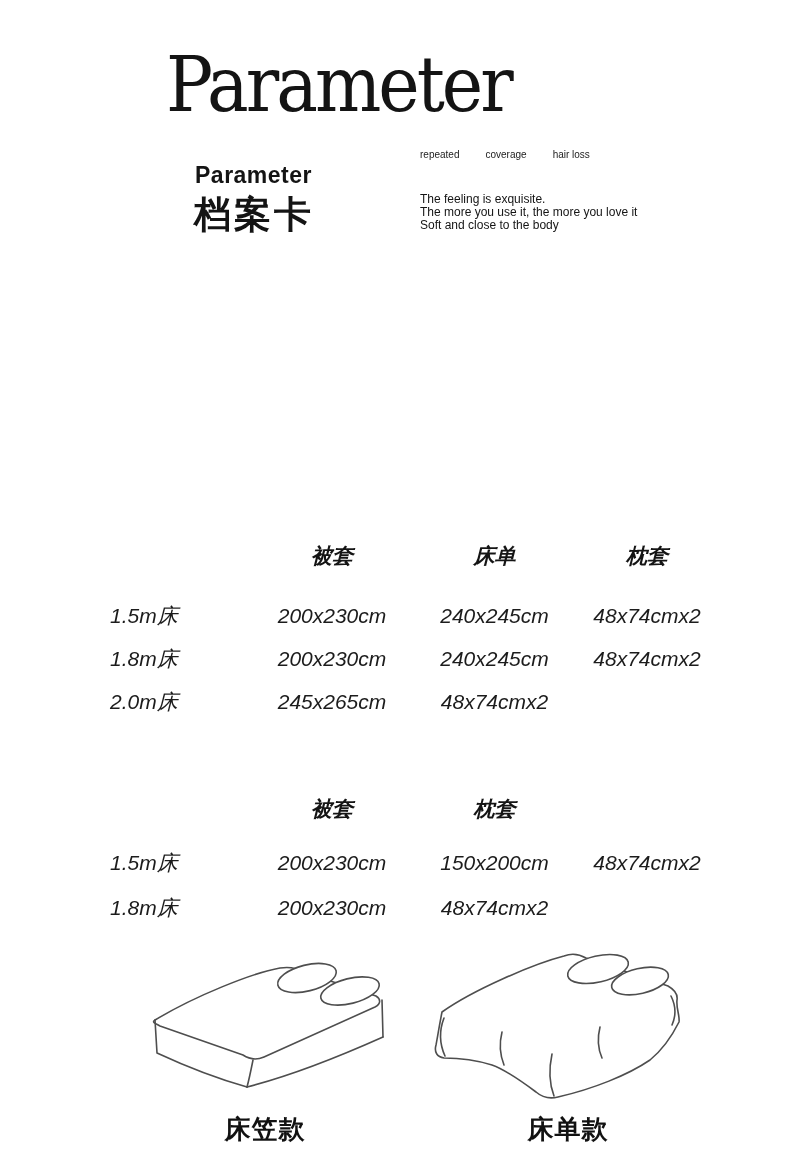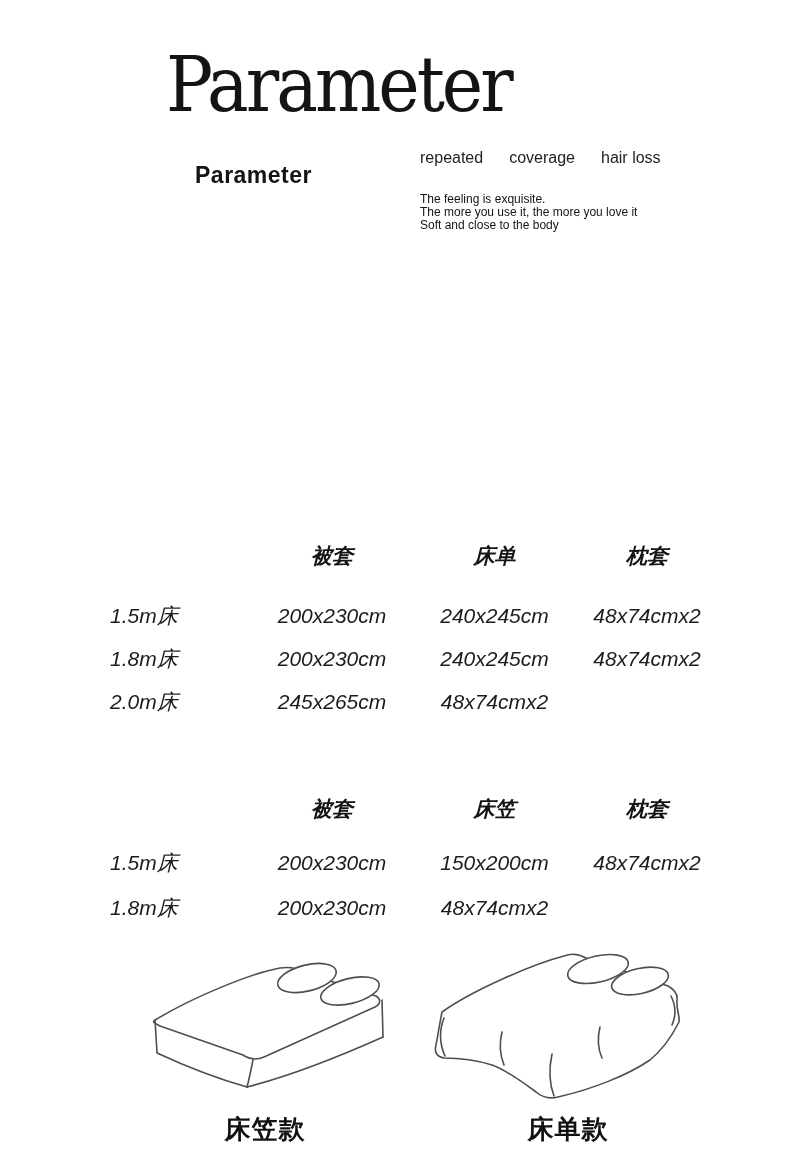--- a/index.html
+++ b/index.html
@@ -9,21 +9,21 @@
     font-family:"Liberation Sans","DejaVu Sans",sans-serif; color:#1a1a1a; overflow:hidden;
   }
   .title {
     position:absolute; left:166px; top:46px;
     font-family:"DejaVu Serif",serif; font-size:70px; font-weight:400;
     letter-spacing:-3px; color:#141414; line-height:1;
     transform:scaleY(1.10); transform-origin:top left;
   }
   .keywords {
     position:absolute; left:420px; top:149px; display:flex; gap:26px;
-    font-size:16px; color:#222222;
+    font-size:10px; color:#222222;
   }
   .cohesive {
     position:absolute; left:195px; top:162px;
     font-size:23px; font-weight:600; letter-spacing:0.5px; color:#141414;
   }
   .card-cn {
     position:absolute; left:194px; top:190px;
     font-size:37px; font-weight:700; letter-spacing:3px; color:#141414;
   }
   .tagline {
@@ -71,20 +71,21 @@
 
   <div class="title">Parameter</div>
 
   <div class="keywords">
     <span>repeated</span>
     <span>coverage</span>
     <span>hair loss</span>
   </div>
 
   <div class="cohesive">Parameter</div>
+  <div class="card-cn">档案卡</div>
 
   <div class="tagline">
     <div>The feeling is exquisite.</div>
     <div>The more you use it, the more you love it</div>
     <div>Soft and close to the body</div>
   </div>
 
 
   <div class="size-table table-sheet">
     <div class="t-row t-head">
@@ -109,21 +110,20 @@
       <span>2.0m床</span>
       <span>245x265cm</span>
       <span>48x74cmx2</span>
     </div>
   </div>
 
   <div class="size-table table-fitted">
     <div class="t-row t-head">
       <span></span>
       <span>被套</span>
-      <span>床笠</span>
       <span>枕套</span>
     </div>
     <div class="t-row data">
       <span>1.5m床</span>
       <span>200x230cm</span>
       <span>150x200cm</span>
       <span>48x74cmx2</span>
     </div>
     <div class="t-row data">
       <span>1.8m床</span>

